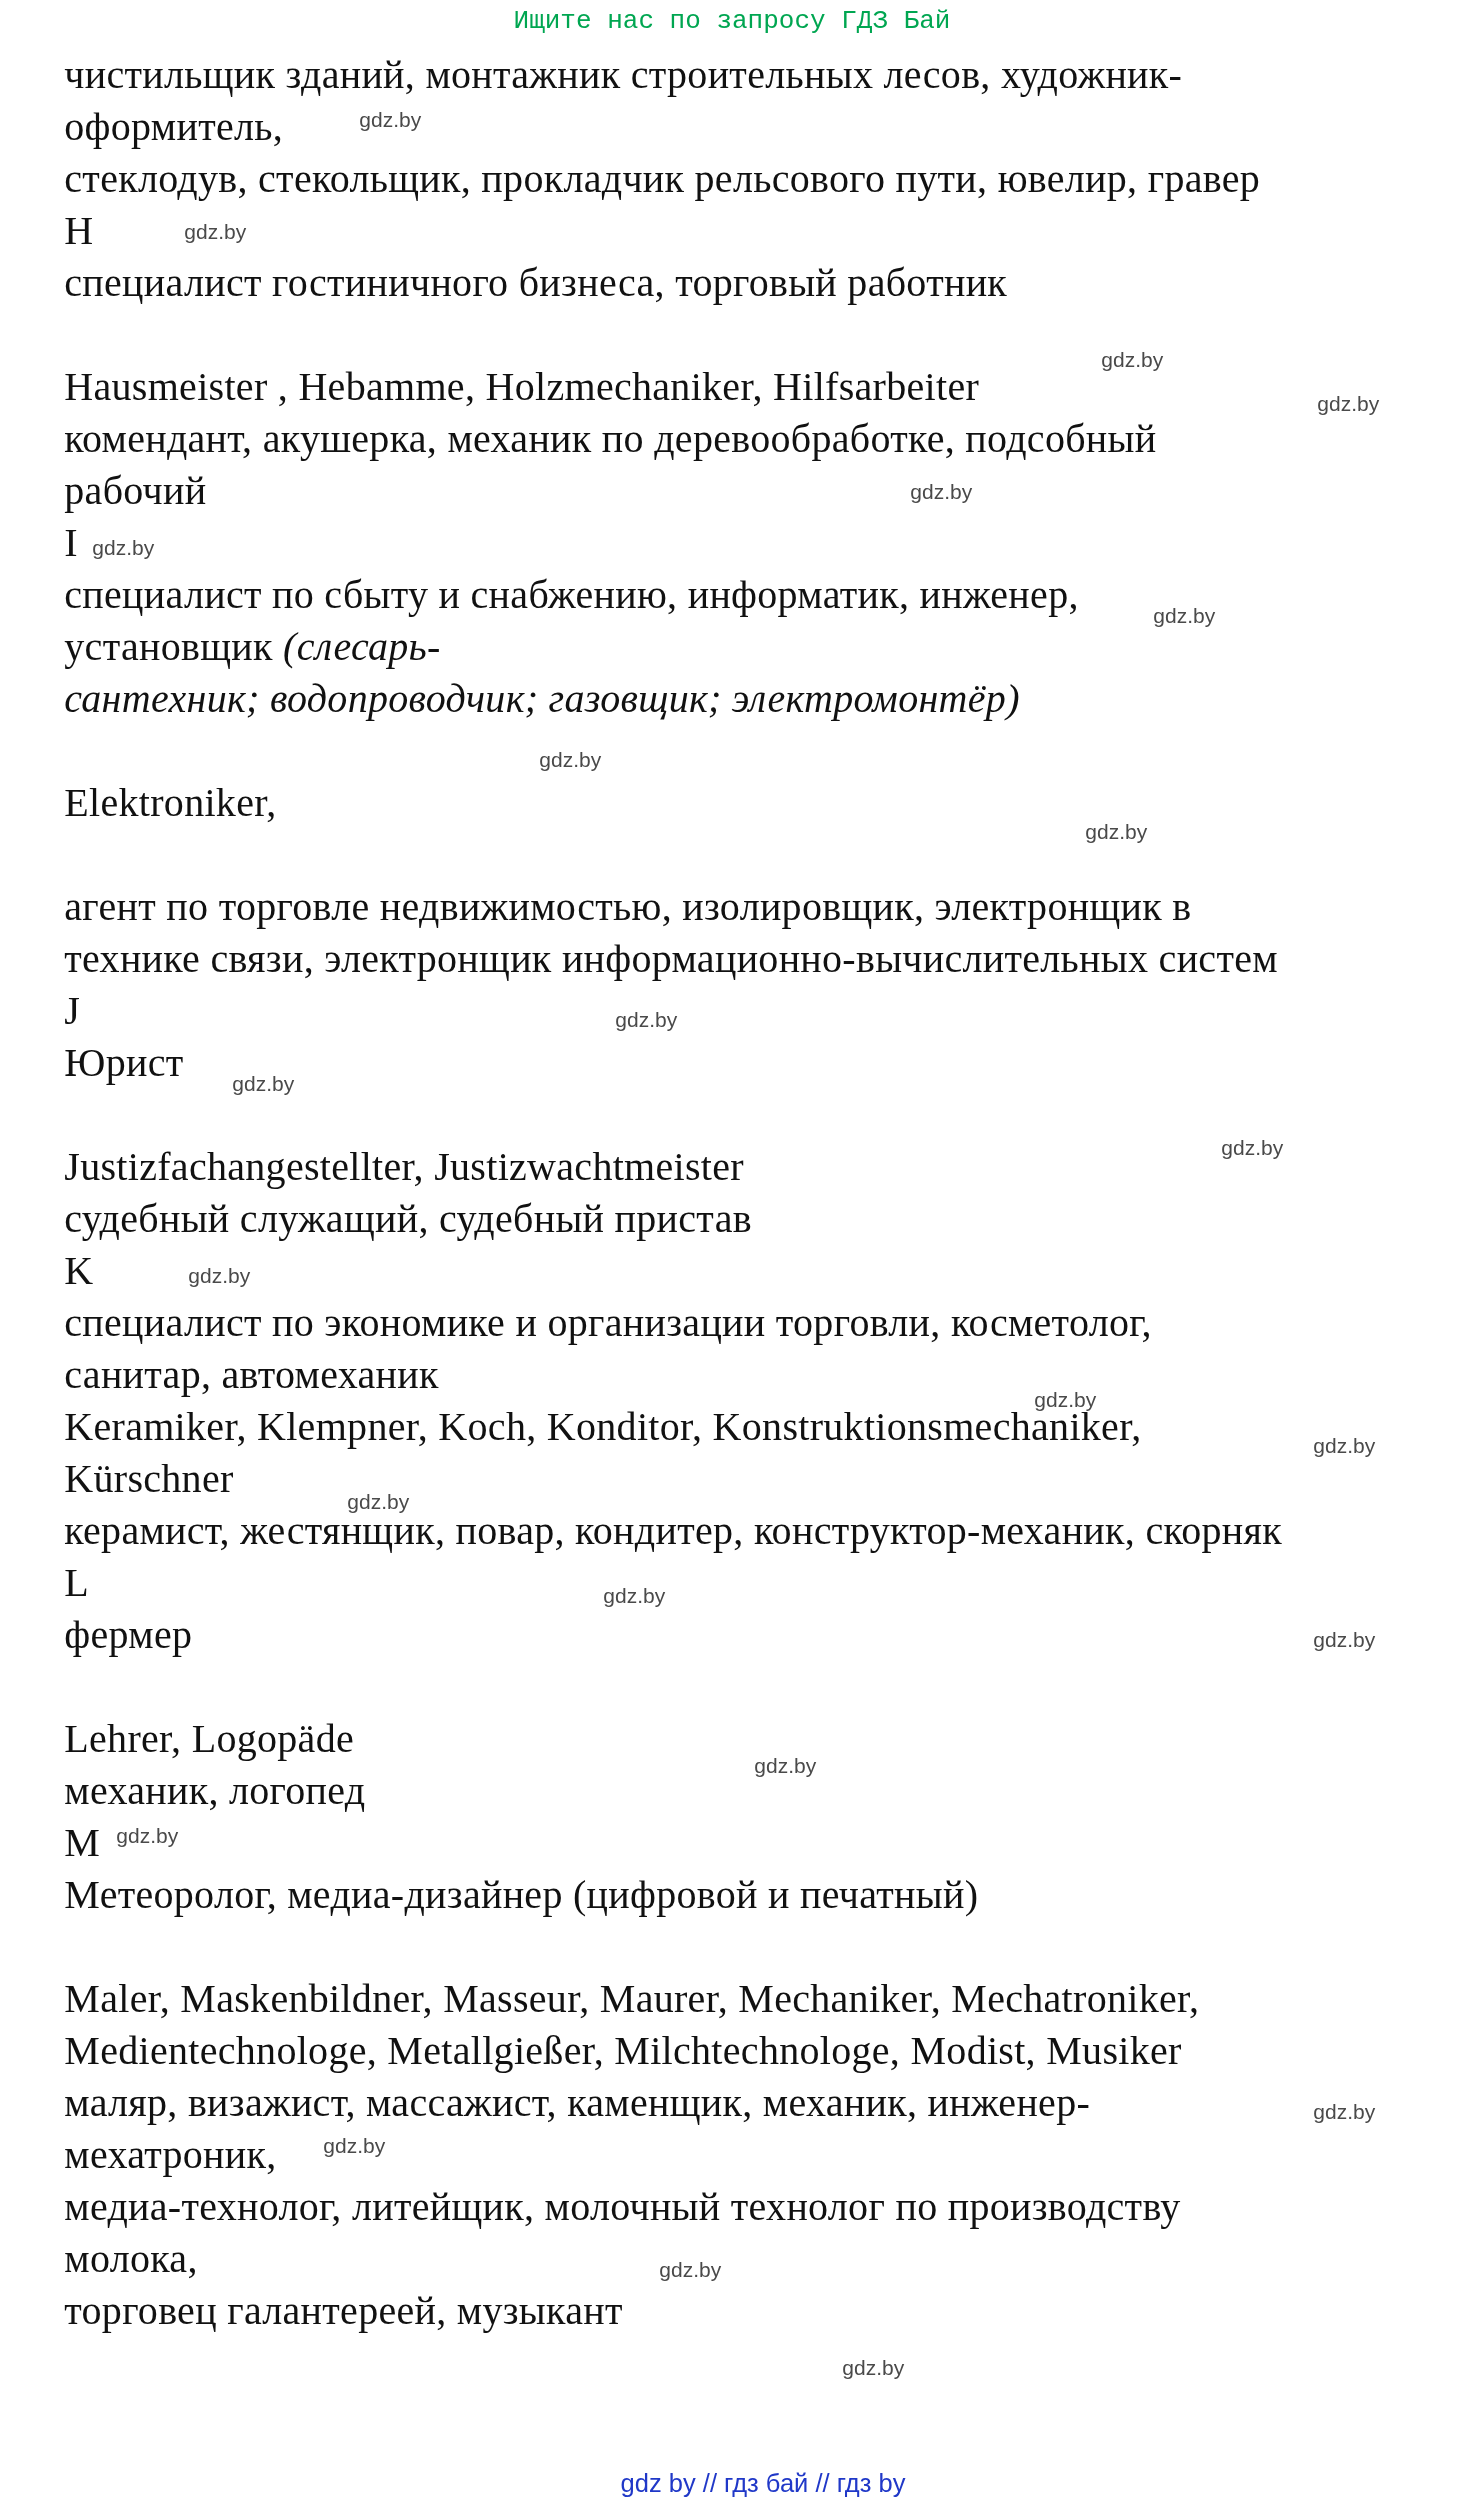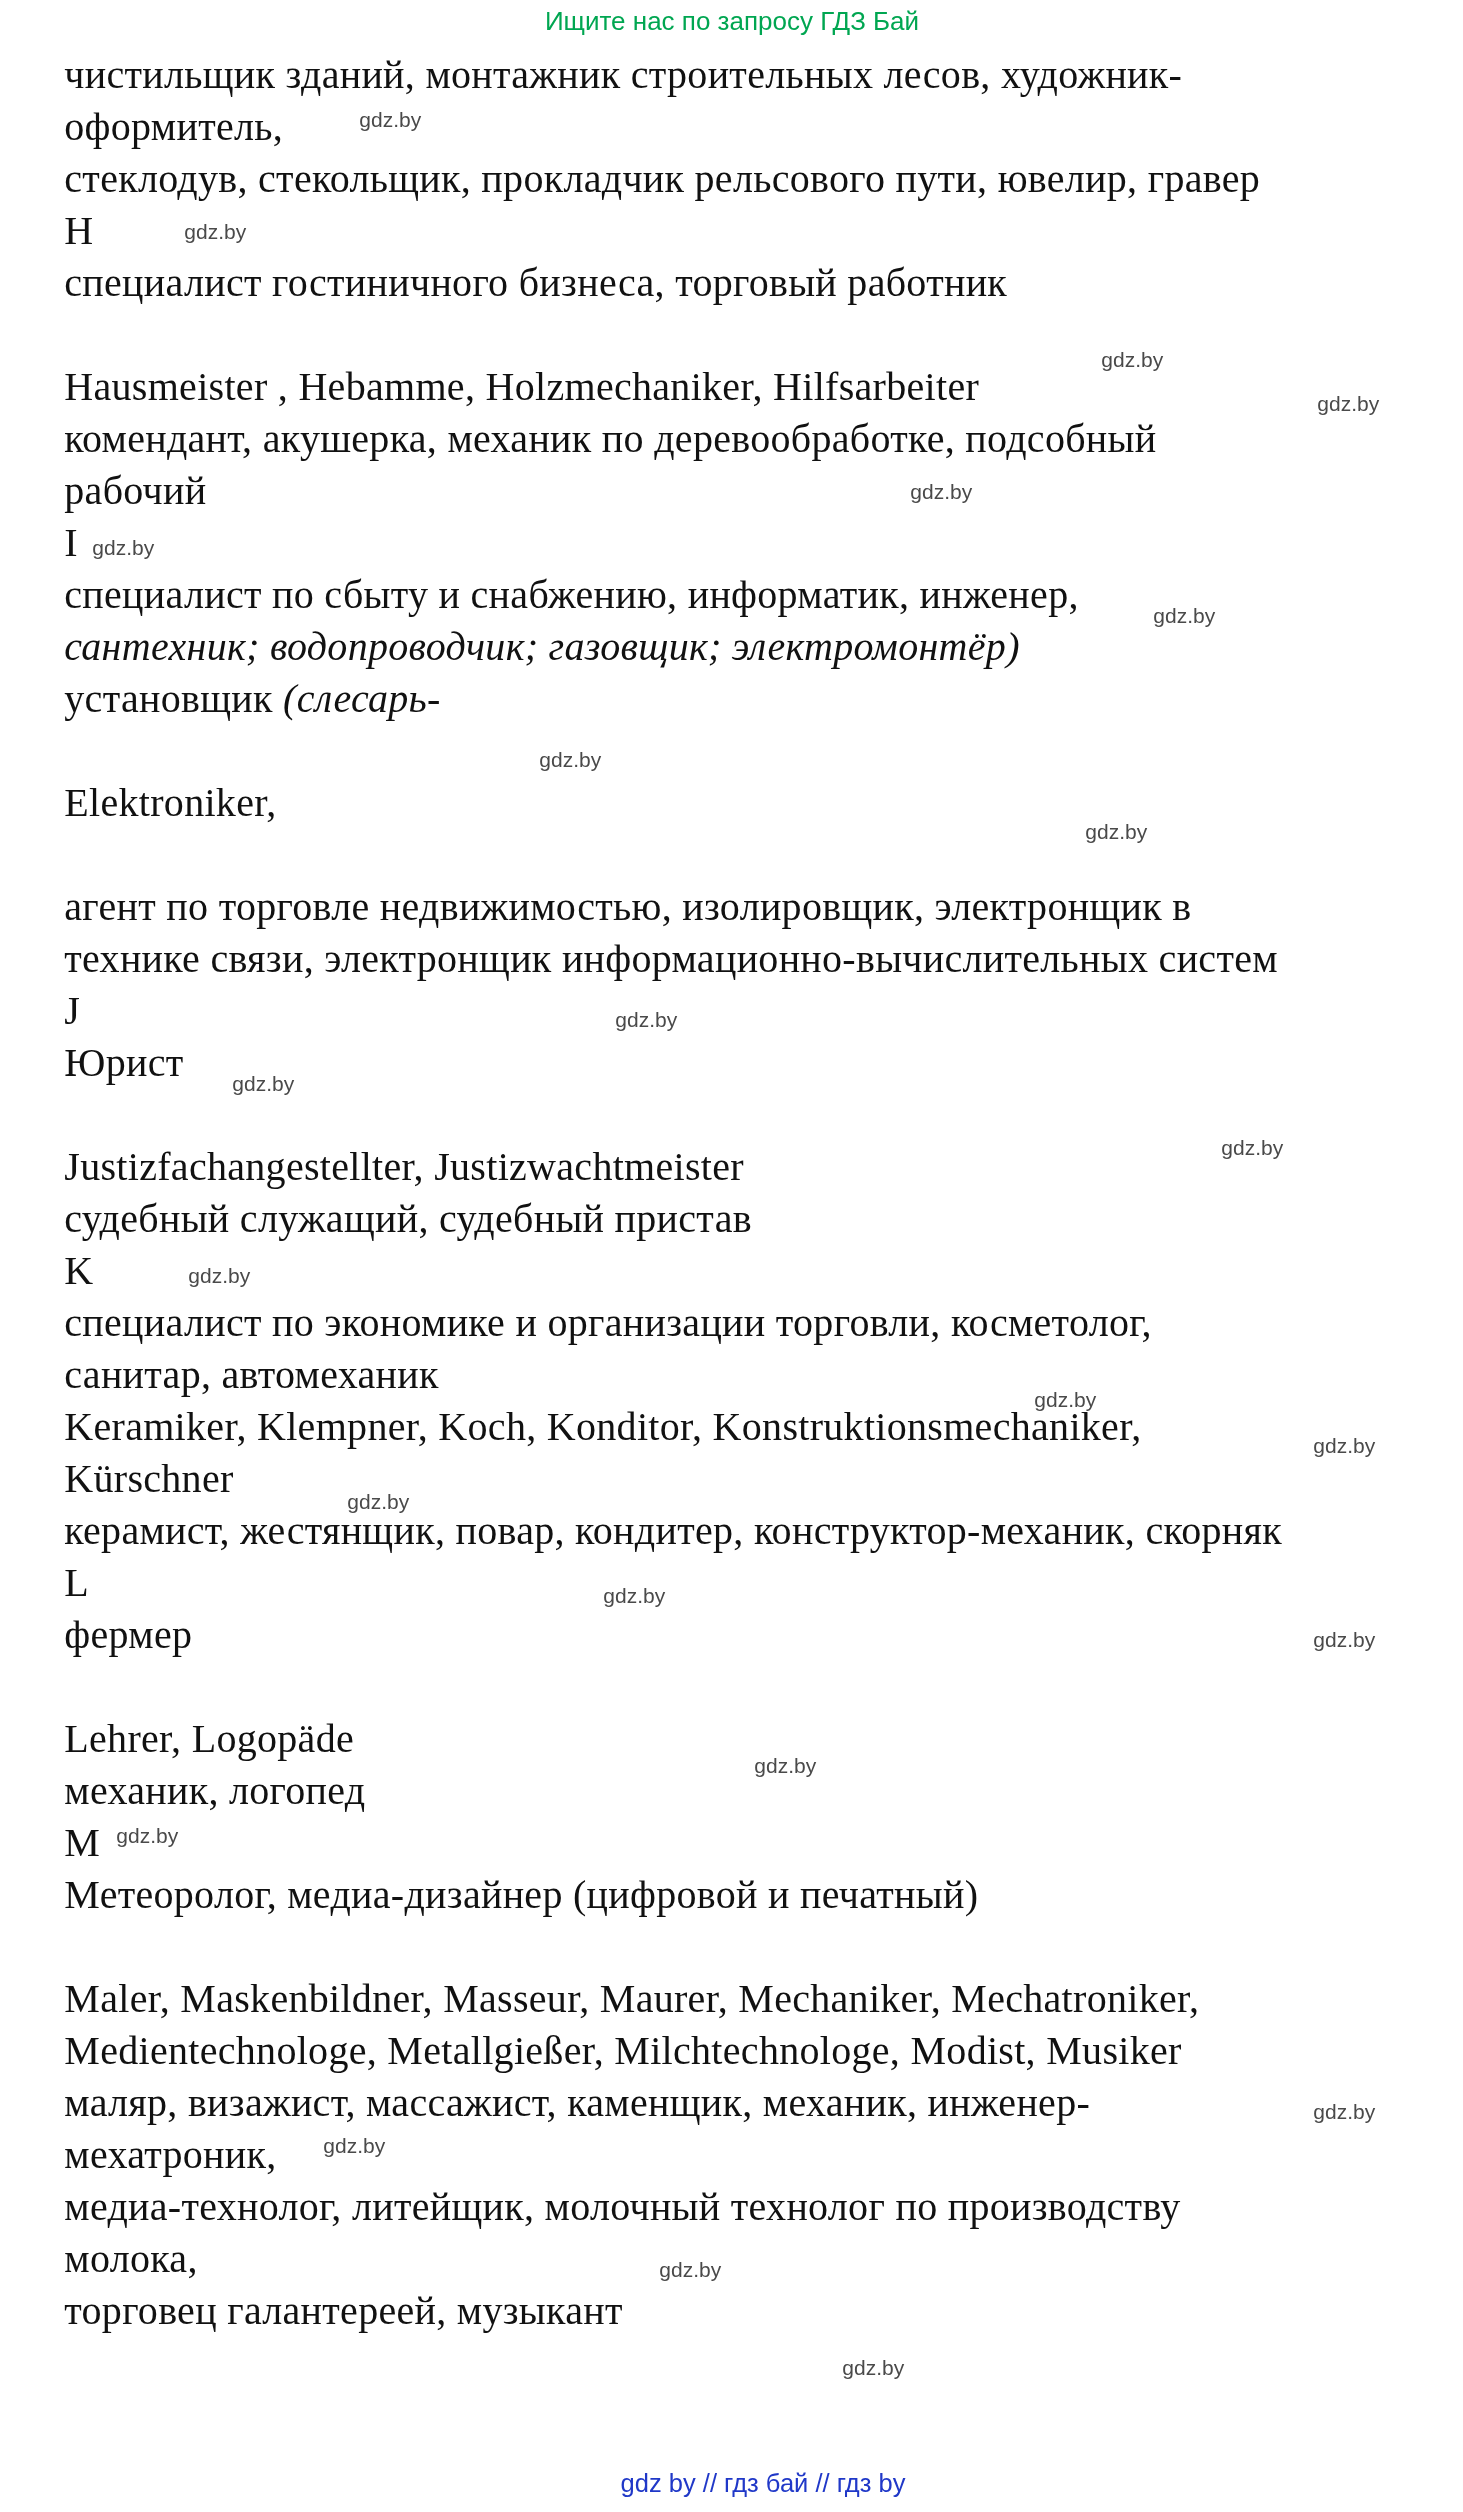--- a/index.html
+++ b/index.html
@@ -10,21 +10,21 @@
     height:2512px;
     background:#ffffff;
     overflow:hidden;
     font-family:"Liberation Serif", serif;
     color:#111111;
   }
   .header {
     position:absolute;
     top:6.4px; left:0; width:100%;
     text-align:center;
-    font-family:Liberation Sans, sans-serif;
+    font-family:Liberation Mono, monospace;
     font-size:26px;
     color:#00A651;
   }
   .content {
     position:absolute;
     top:49px; left:22.3px; right:8px;
   }
   .line {
     position:relative;
     height:52px;
@@ -65,22 +65,22 @@
       <div class="line"><span class="seg">оформитель,</span><span class="wm" style="left: 295px; top: 8px;">gdz.by</span></div>
       <div class="line"><span class="seg">стеклодув, стекольщик, прокладчик рельсового пути, ювелир, гравер</span></div>
       <div class="line"><span class="seg">H</span><span class="wm" style="left: 120px; top: 16px;">gdz.by</span></div>
       <div class="line"><span class="seg">специалист гостиничного бизнеса, торговый работник</span></div>
       <div class="line"></div>
       <div class="line"><span class="seg">Hausmeister , Hebamme, Holzmechaniker, Hilfsarbeiter</span><span class="wm" style="left: 1037px; top: -12px;">gdz.by</span><span class="wm" style="left: 1253px; top: 32px;">gdz.by</span></div>
       <div class="line"><span class="seg">комендант, акушерка, механик по деревообработке, подсобный</span></div>
       <div class="line"><span class="seg">рабочий</span><span class="wm" style="left: 846px; top: 16px;">gdz.by</span></div>
       <div class="line"><span class="seg">I</span><span class="wm" style="left: 28px; top: 20px;">gdz.by</span></div>
       <div class="line"><span class="seg">специалист по сбыту и снабжению, информатик, инженер,</span><span class="wm" style="left: 1089px; top: 36px;">gdz.by</span></div>
+      <div class="line"><span class="seg">установщик </span><span class="seg it">(слесарь-</span></div>
       <div class="line"><span class="seg it">сантехник; водопроводчик; газовщик; электромонтёр)</span></div>
-      <div class="line"><span class="seg">установщик </span><span class="seg it">(слесарь-</span></div>
       <div class="line"><span class="wm" style="left: 475px; top: 24px;">gdz.by</span></div>
       <div class="line"><span class="seg">Elektroniker,</span><span class="wm" style="left: 1021px; top: 44px;">gdz.by</span></div>
       <div class="line"></div>
       <div class="line"><span class="seg">агент по торговле недвижимостью, изолировщик, электронщик в</span></div>
       <div class="line"><span class="seg">технике связи, электронщик информационно-вычислительных систем</span></div>
       <div class="line"><span class="seg">J</span><span class="wm" style="left: 551px; top: 24px;">gdz.by</span></div>
       <div class="line"><span class="seg">Юрист</span><span class="wm" style="left: 168px; top: 36px;">gdz.by</span></div>
       <div class="line"></div>
       <div class="line"><span class="seg">Justizfachangestellter, Justizwachtmeister</span><span class="wm" style="left: 1157px; top: -4px;">gdz.by</span></div>
       <div class="line"><span class="seg">судебный служащий, судебный пристав</span></div>

